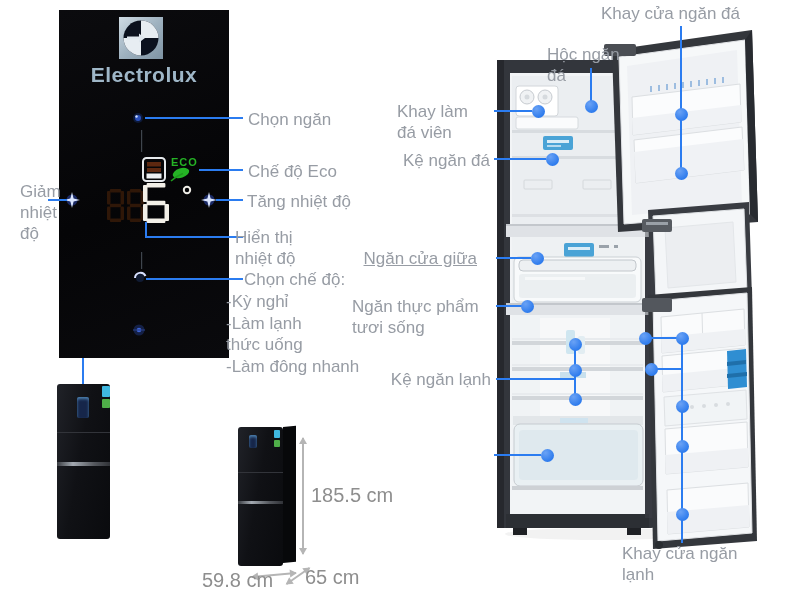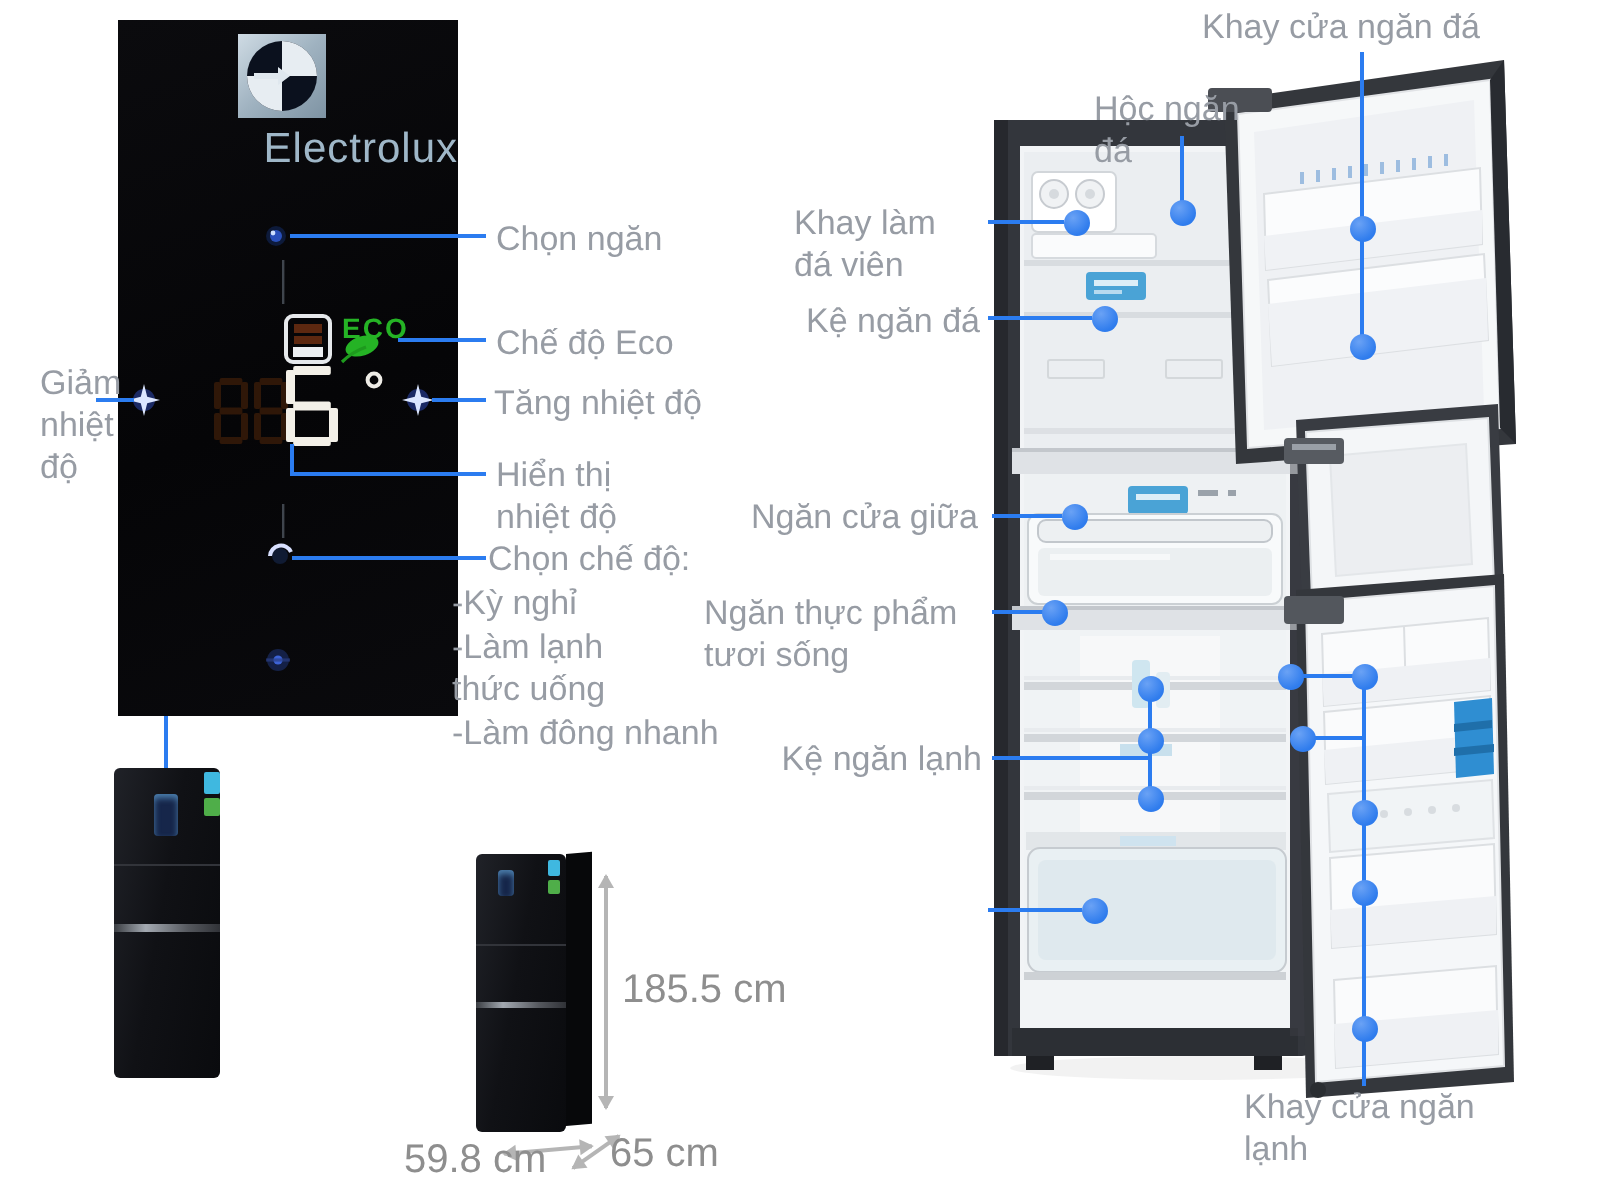--- a/index.html
+++ b/index.html
@@ -11,24 +11,24 @@
          font-family:"Liberation Sans",sans-serif;}
   .label.center{text-align:left;}
   .label.right{text-align:right;}
   
   .hline{position:absolute;height:2px;background:var(--line-color,#2b7cf0);}
   .vline{position:absolute;width:2px;background:var(--line-color,#2b7cf0);}
   .dot{position:absolute;width:13px;height:13px;border-radius:50%;
        background:radial-gradient(circle at 35% 30%, #6aa2f5, var(--dot-color,#2f7ced) 70%);}
   
   .panel{position:absolute;background:linear-gradient(160deg,#0b0b0e 0%,#050507 55%,#0a0a0d 100%);}
-  .brand{position:absolute;left:0;top:53px;width:100%;text-align:right;color:#9fb7c8;
-         font-size:21px;font-weight:normal;letter-spacing:.5px;}
+  .brand{position:absolute;left:0;top:53px;width:100%;text-align:center;color:#9fb7c8;
+         font-size:21px;font-weight:bold;letter-spacing:.5px;}
   .eco-badge{position:absolute;left:112px;top:146px;color:var(--eco-green,#25b325);
-             font-size:14px;font-weight:bold;letter-spacing:1px;}
+             font-size:11px;font-weight:bold;letter-spacing:1px;}
   
   .mini-fridge{position:absolute;border-radius:3px;
                background:linear-gradient(100deg,#202228 0%,#101115 45%,#0a0b0e 100%);}
   .mf-divider{position:absolute;left:0;width:100%;height:1px;background:#32343a;}
   .mf-handle{position:absolute;left:0;width:100%;height:4px;
              background:linear-gradient(90deg,#3a3d42,#a3a9b1 30%,#55585e 70%,#303237);}
   .mf-display{position:absolute;background:#16264a;border-radius:2px;
               box-shadow:inset 0 2px 3px rgba(120,200,255,.55);}
   .sticker-cyan{position:absolute;background:#3fb8e0;border-radius:1px;}
   .sticker-green{position:absolute;background:#4fae49;border-radius:1px;}
@@ -297,21 +297,21 @@
   <div class="label" style="left:248px;top:161px;">Chế độ Eco</div>
 
   <div class="hline" style="left:216px;top:199px;width:27px;"></div>
   <div class="label" style="left:247px;top:191px;">Tăng nhiệt độ</div>
 
   <div class="hline" style="left:48px;top:199px;width:19px;"></div>
   <div class="label center" style="left:0px;top:181px;width:52px;margin-left:20px;">Giảm nhiệt độ</div>
 
   <div class="vline" style="left:145px;top:222px;height:15px;"></div>
   <div class="hline" style="left:145px;top:236px;width:98px;"></div>
-  <div class="label" style="left:248px;top:227px;width:88px;">Hiển thị nhiệt độ</div>
+  <div class="label" style="left:235px;top:227px;width:88px;">Hiển thị nhiệt độ</div>
 
   <div class="hline" style="left:146px;top:278px;width:97px;"></div>
   <div class="label center" style="left:226px;top:291px;width:150px;line-height:21.5px;">
     <div>-Kỳ nghỉ</div>
     <div>-Làm lạnh</div>
     <div>thức uống</div>
     <div>-Làm đông nhanh</div>
   </div>
   <div class="label" style="left:244px;top:269px;">Chọn chế độ:</div>
 
@@ -325,21 +325,21 @@
   <div class="dot" style="left:585px;top:100px;"></div>
 
   <div class="label center" style="left:397px;top:101px;width:93px;">Khay làm đá viên</div>
   <div class="hline" style="left:494px;top:110px;width:38px;"></div>
   <div class="dot" style="left:532px;top:105px;"></div>
 
   <div class="label right" style="left:397px;top:150px;width:93px;">Kệ ngăn đá</div>
   <div class="hline" style="left:494px;top:158px;width:52px;"></div>
   <div class="dot" style="left:546px;top:153px;"></div>
 
-  <div class="label right" style="left:364px;top:248px;width:125px;">Ngăn cửa giữa</div>
+  <div class="label right" style="left:352px;top:248px;width:125px;text-decoration:underline;">Ngăn cửa giữa</div>
   <div class="hline" style="left:496px;top:257px;width:35px;"></div>
   <div class="dot" style="left:531px;top:252px;"></div>
 
   <div class="label center" style="left:352px;top:296px;width:141px;">Ngăn thực phẩm tươi sống</div>
   <div class="hline" style="left:496px;top:305px;width:26px;"></div>
   <div class="dot" style="left:521px;top:300px;"></div>
 
   <div class="label right" style="left:384px;top:369px;width:107px;">Kệ ngăn lạnh</div>
   <div class="hline" style="left:496px;top:378px;width:79px;"></div>
   <div class="vline" style="left:574px;top:344px;height:56px;"></div>

